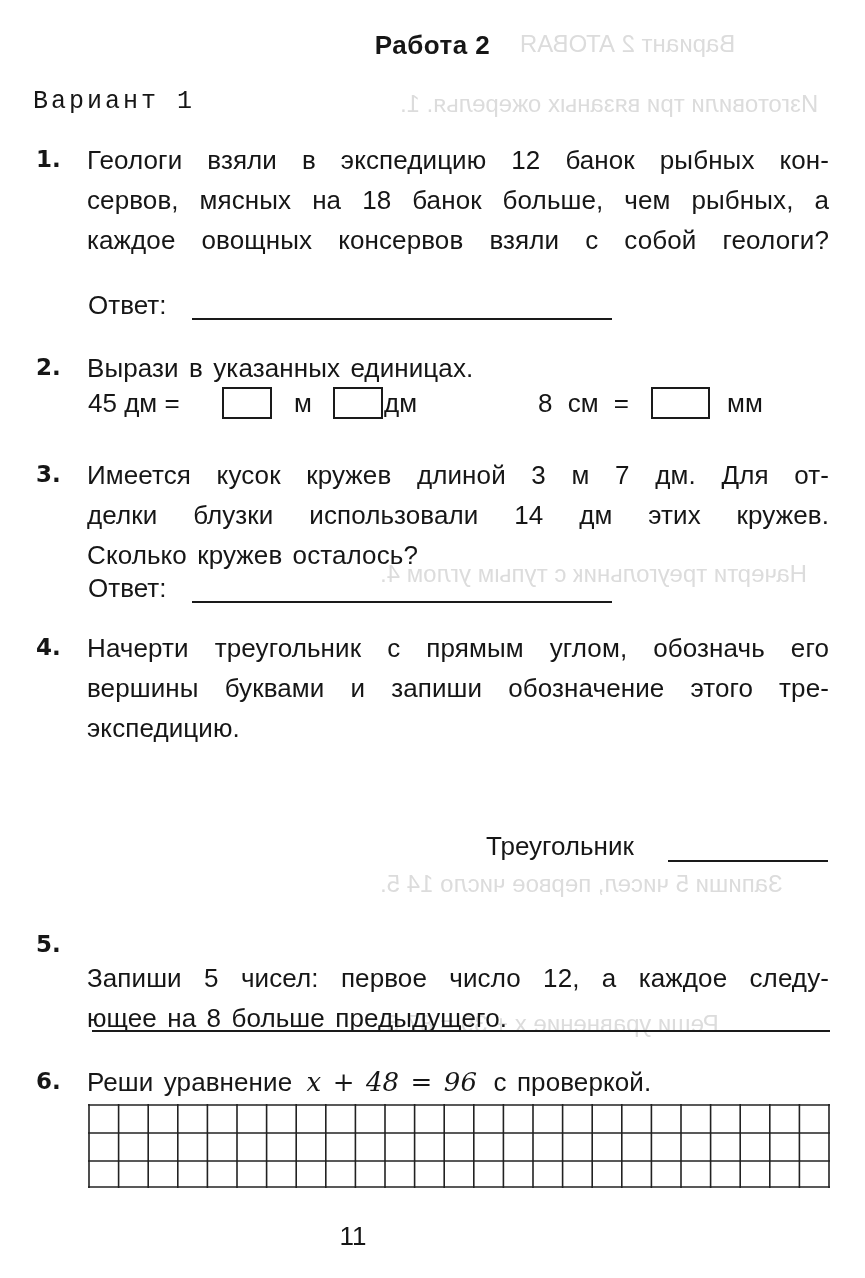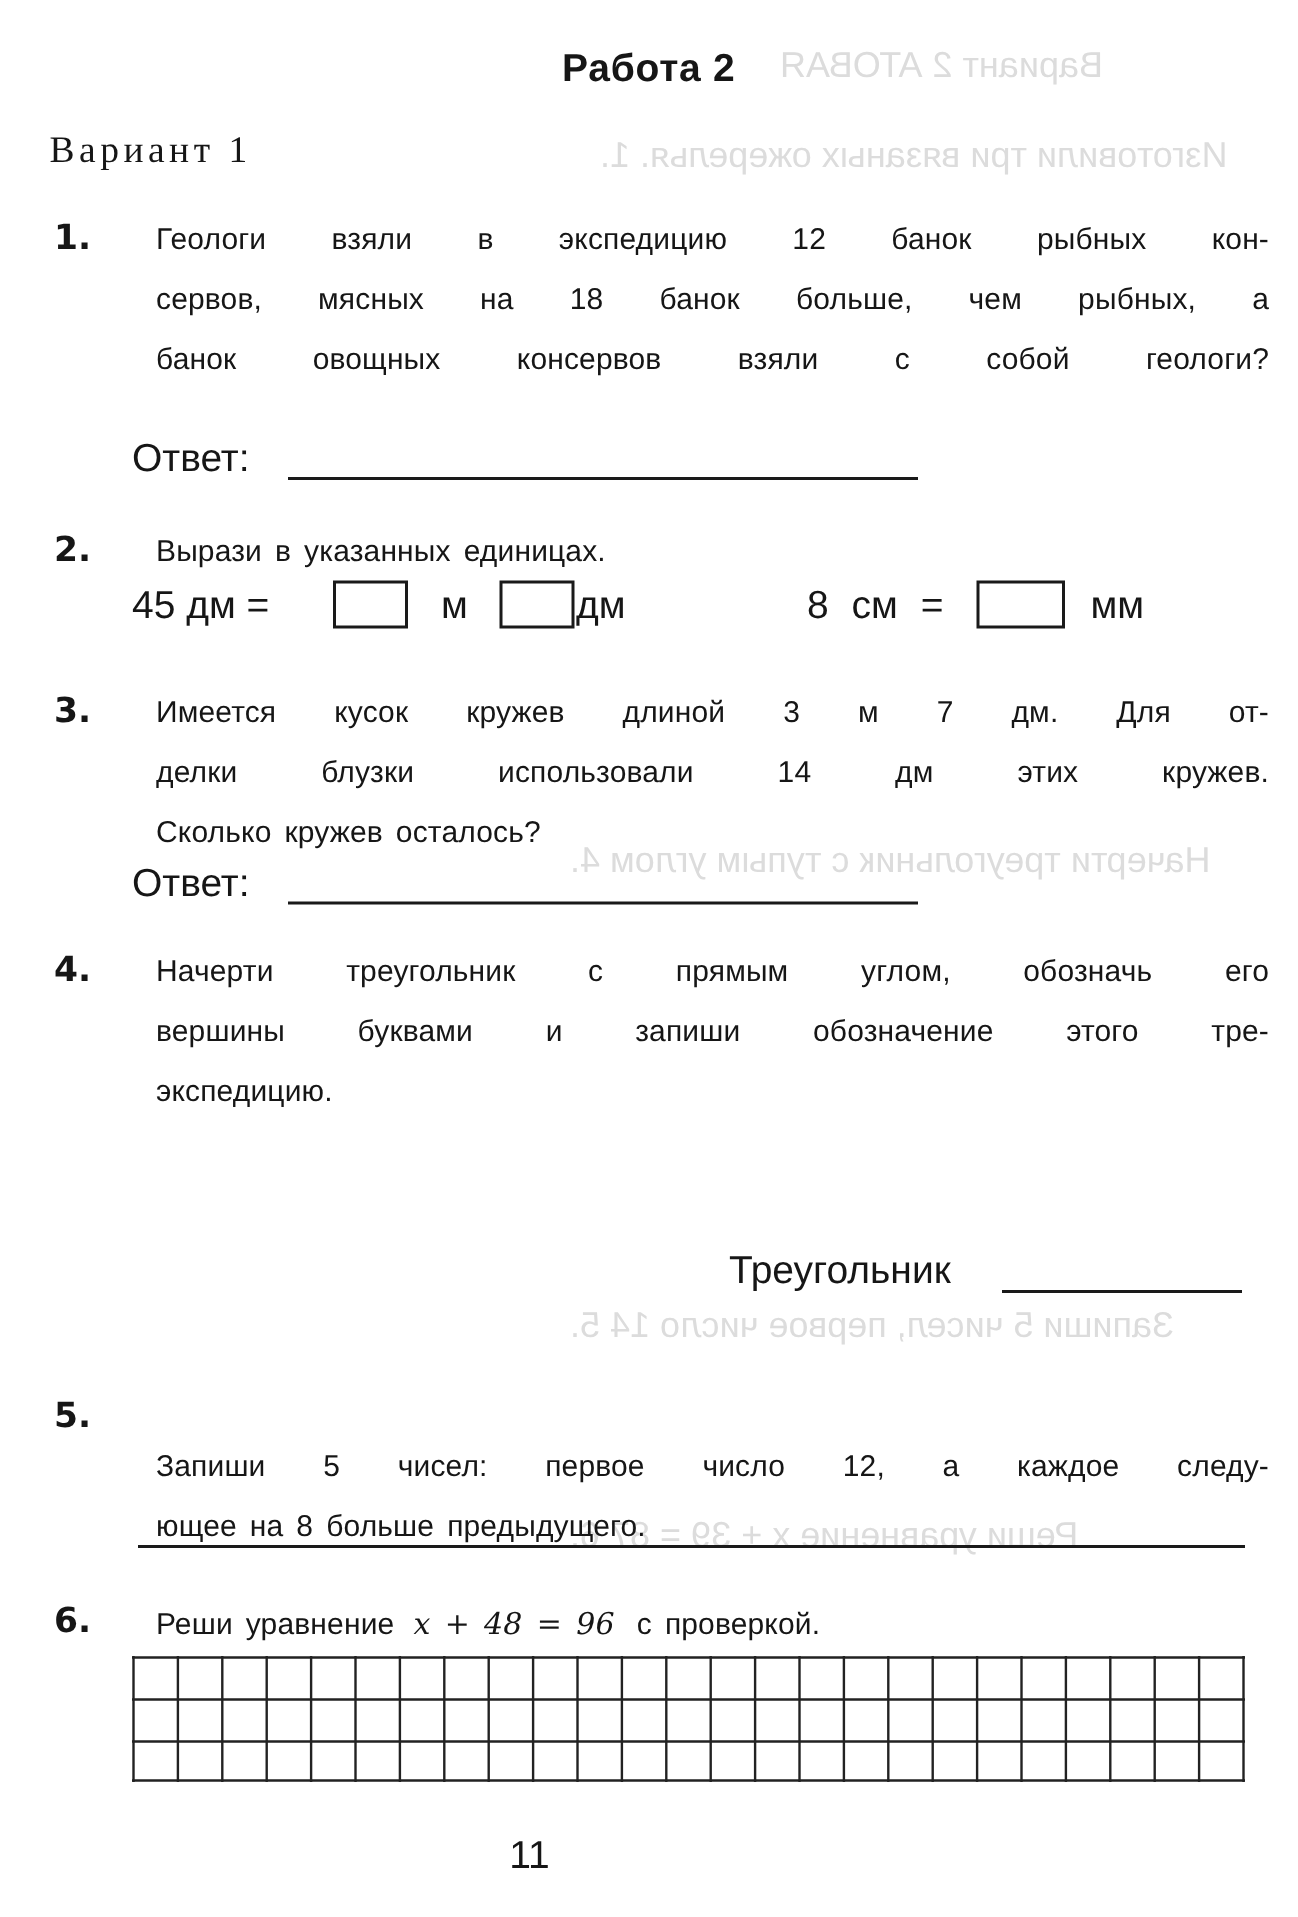--- a/index.html
+++ b/index.html
@@ -11,29 +11,29 @@
   .ghost {
     position: absolute; color: #dcdcdc; font-size: 24px; white-space: nowrap;
     transform: scaleX(-1); font-family: "Liberation Sans", sans-serif;
   }
   .title {
     position: absolute; left: 0; top: 30px; width: 865px; text-align: center;
     font-size: 26px; font-weight: bold; letter-spacing: 0.5px;
   }
   .variant {
     position: absolute; left: 33px; top: 87px; font-size: 25px;
-    letter-spacing: 3px; font-family: Liberation Serif, serif;
+    letter-spacing: 3px; font-family: Liberation Mono, monospace;
   }
   .task { position: absolute; left: 0; width: 865px; }
   .num {
     position: absolute; left: 36px; font-size: 23px; font-weight: bold;
     font-family: "DejaVu Sans", sans-serif;
   }
   .body {
-    position: absolute; left: 104px; width: 742px; font-size: 20px;
+    position: absolute; left: 87px; width: 742px; font-size: 26px;
     line-height: 40px; text-align: justify; text-align-last: left;
     letter-spacing: 0.1px; word-spacing: 3px;
   }
   .line { display: block; white-space: nowrap; }
   .line.just { text-align: justify; text-align-last: justify; }
   .answer-label { position: absolute; left: 88px; font-size: 26px; }
   .answer-line { position: absolute; height: 0; border-top: 2px solid #1a1a1a; }
   .box {
     position: absolute; width: 46px; height: 28px; border: 2px solid #1a1a1a;
     background: #fff;
@@ -59,21 +59,21 @@
 <div class="ghost" style="left:380px;top:1010px;">Реши уравнение x + 39 = 87 6.</div>
 
 <div class="title">Работа 2</div>
 <div class="variant">Вариант 1</div>
 
 <div class="task" style="top:140px;">
   <div class="num" style="top:6px;">1.</div>
   <div class="body" style="top:0;">
     <span class="line just">Геологи взяли в экспедицию 12 банок рыбных кон-</span>
     <span class="line just">сервов, мясных на 18 банок больше, чем рыбных, а</span>
-    <span class="line just">банок овощных консервов взяли с собой геологи?</span>
+    <span class="line just">каждое овощных консервов взяли с собой геологи?</span>
   </div>
 </div>
 <div class="answer-label" style="top:290px;">Ответ:</div>
 <div class="answer-line" style="left:192px;top:318px;width:420px;"></div>
 
 <div class="task" style="top:348px;">
   <div class="num" style="top:6px;">2.</div>
   <div class="body" style="top:0;">
     <span class="line">Вырази в указанных единицах.</span>
   </div>

